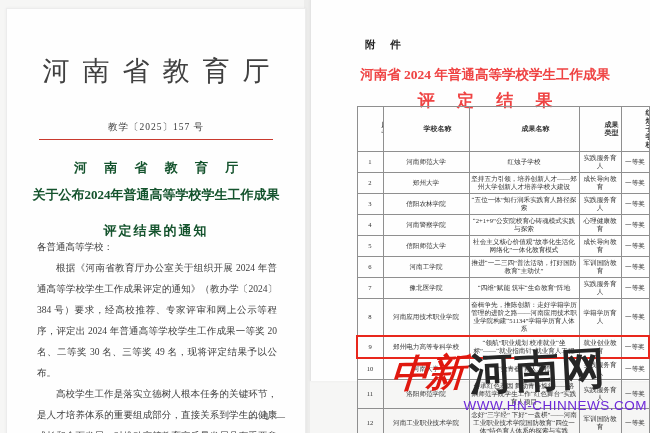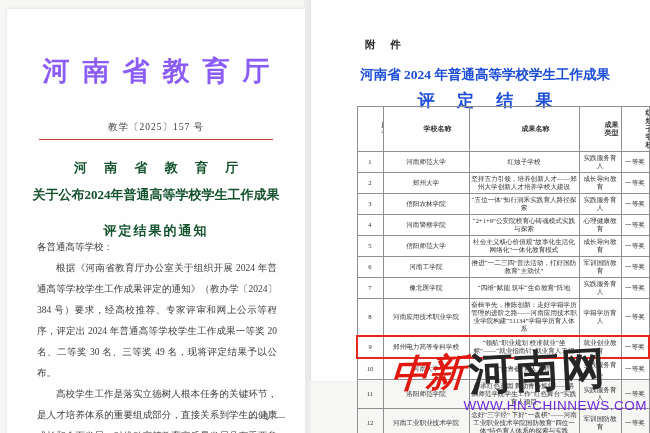--- a/index.html
+++ b/index.html
@@ -10,37 +10,37 @@
     color:#2e2e2e;
   }
   .page{position:absolute;background:#fefefe;}
   .page-left{left:6px;top:8px;width:298px;height:425px;border:1px solid #ececec;box-shadow:0 0 3px rgba(0,0,0,0.05);}
   .page-right{left:310px;top:0;width:340px;height:381px;border-left:1px solid #e4e4e4;box-shadow:0 0 3px rgba(0,0,0,0.05);}
   .page-gap{position:absolute;left:304px;top:0;width:6px;height:433px;background:#ededec;}
 
   
   .agency{
     position:absolute;left:0;top:44px;width:100%;
-    text-align:center;color:#8b5cf6;font-size:27px;font-weight:bold;
+    text-align:center;color:#404040;font-size:27px;font-weight:normal;
     letter-spacing:13px;text-indent:13px;white-space:nowrap;
   }
   .docnum{position:absolute;left:0;top:112px;width:100%;text-align:center;font-size:9.5px;color:#3a3a3a;letter-spacing:1px;}
   .redline{position:absolute;left:32px;top:130px;width:234px;height:0;border-top:1.5px solid #c9392e;}
   .doc-title{position:absolute;left:14px;top:150px;width:270px;text-align:center;font-weight:bold;color:#14532d;}
   .doc-title .t1{font-size:13px;letter-spacing:7px;text-indent:7px;margin-bottom:9px;}
   .doc-title .t2{font-size:13px;margin-bottom:18px;}
   .doc-title .t3{font-size:13px;letter-spacing:2px;}
   .body-text{position:absolute;left:30px;top:228px;width:240px;font-size:9.5px;line-height:21px;color:#3c3c3c;text-align:justify;}
   .body-text p{margin:0;}
   .body-text p.indent{text-indent:2em;}
   .pagenum{position:absolute;right:18px;bottom:12px;font-size:9.5px;color:#444;letter-spacing:2px;}
 
   
   .attach-label{position:absolute;left:54px;top:38px;font-size:10.5px;font-weight:bold;letter-spacing:6px;color:#222;}
-  .table-title{position:absolute;left:24px;top:66px;width:300px;text-align:center;font-weight:bold;color:#1d4ed8;}
+  .table-title{position:absolute;left:24px;top:66px;width:300px;text-align:center;font-weight:bold;color:#ef4444;}
   .table-title .l1{font-size:13.5px;margin-bottom:5px;white-space:nowrap;}
   .table-title .l2{font-size:17px;letter-spacing:9px;text-indent:9px;}
   table.results{
     position:absolute;left:45px;top:106px;width:292px;
     border-collapse:collapse;table-layout:fixed;
     font-size:6.6px;color:#333;
   }
   table.results th,table.results td{
     border:1px solid #8f8f8f;text-align:center;vertical-align:middle;
     padding:2px 1px;line-height:8px;overflow:hidden;

